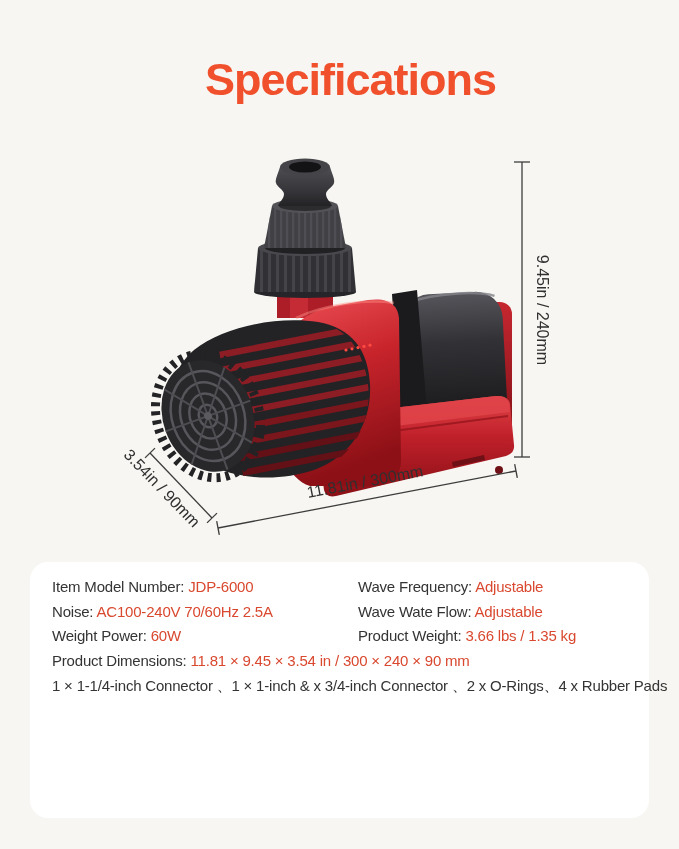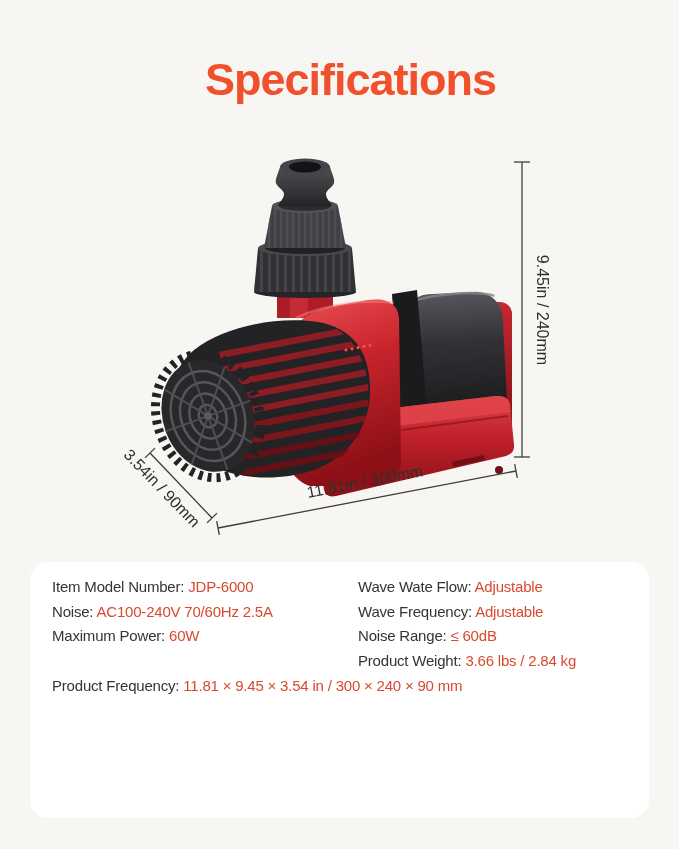--- a/index.html
+++ b/index.html
@@ -177,23 +177,23 @@
   <text class="dim-label" text-anchor="middle" x="266" y="347" transform="rotate(-10.8 266 347)">11.81in / 300mm</text>
   <text class="dim-label" text-anchor="middle" x="58" y="352" transform="rotate(46 58 352)">3.54in / 90mm</text>
 </svg>
 </div>
 
 <div class="spec-card">
   <div class="spec-cols">
     <div class="spec-col-left">
       <div class="spec-row"><span class="spec-label">Item Model Number: </span><span class="spec-value">JDP-6000</span></div>
       <div class="spec-row"><span class="spec-label">Noise: </span><span class="spec-value">AC100-240V 70/60Hz 2.5A</span></div>
-      <div class="spec-row"><span class="spec-label">Maximum Power: </span><span class="spec-value">60W</span></div>
+      <div class="spec-row"><span class="spec-label">Weight Power: </span><span class="spec-value">60W</span></div>
     </div>
     <div class="spec-col-right">
+      <div class="spec-row"><span class="spec-label">Wave Frequency: </span><span class="spec-value">Adjustable</span></div>
       <div class="spec-row"><span class="spec-label">Wave Wate Flow: </span><span class="spec-value">Adjustable</span></div>
-      <div class="spec-row"><span class="spec-label">Wave Frequency: </span><span class="spec-value">Adjustable</span></div>
-      <div class="spec-row"><span class="spec-label">Noise Range: </span><span class="spec-value">≤ 60dB</span></div>
-      <div class="spec-row"><span class="spec-label">Product Weight: </span><span class="spec-value">3.66 lbs / 2.84 kg</span></div>
+      <div class="spec-row"><span class="spec-label">Product Weight: </span><span class="spec-value">3.66 lbs / 1.35 kg</span></div>
     </div>
   </div>
-  <div class="spec-row"><span class="spec-label">Product Frequency: </span><span class="spec-value">11.81 × 9.45 × 3.54 in / 300 × 240 × 90 mm</span></div>
+  <div class="spec-row"><span class="spec-label">Product Dimensions: </span><span class="spec-value">11.81 × 9.45 × 3.54 in / 300 × 240 × 90 mm</span></div>
+  <div class="spec-row"><span class="spec-label">1 × 1-1/4-inch Connector 、1 × 1-inch &amp; x 3/4-inch Connector 、2 x O-Rings、4 x Rubber Pads</span></div>
 </div>
 
 </body></html>

